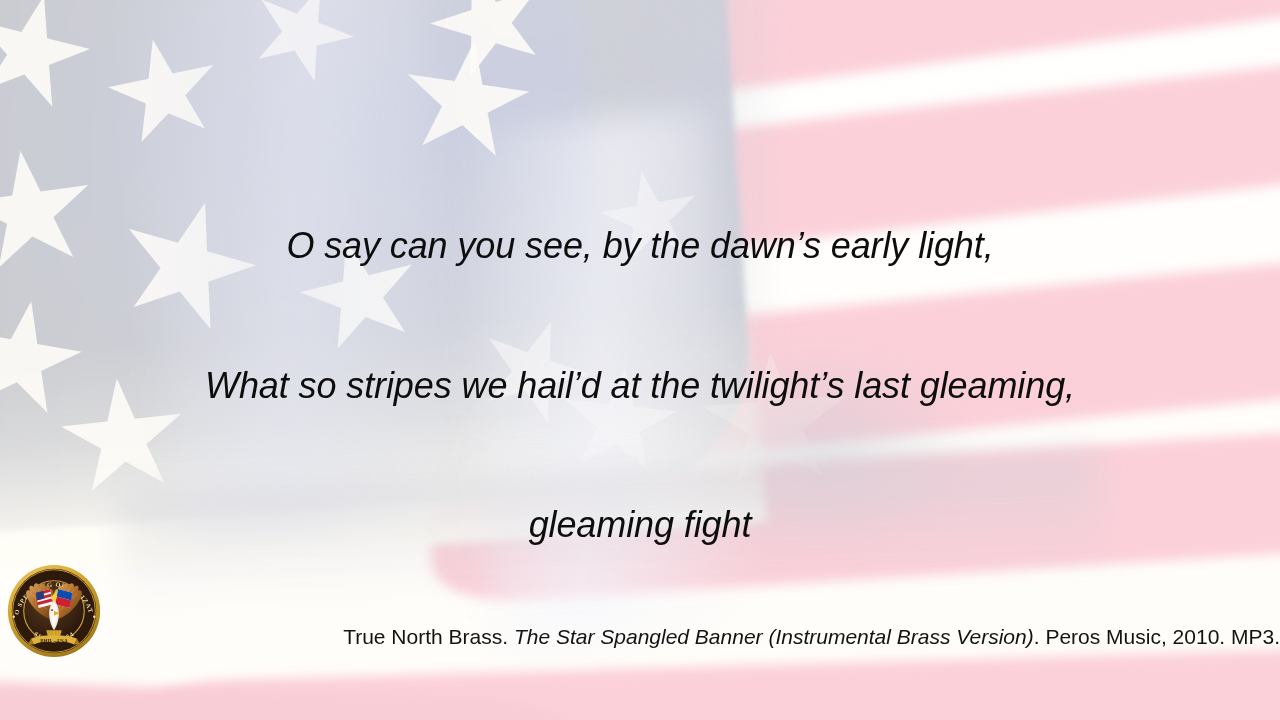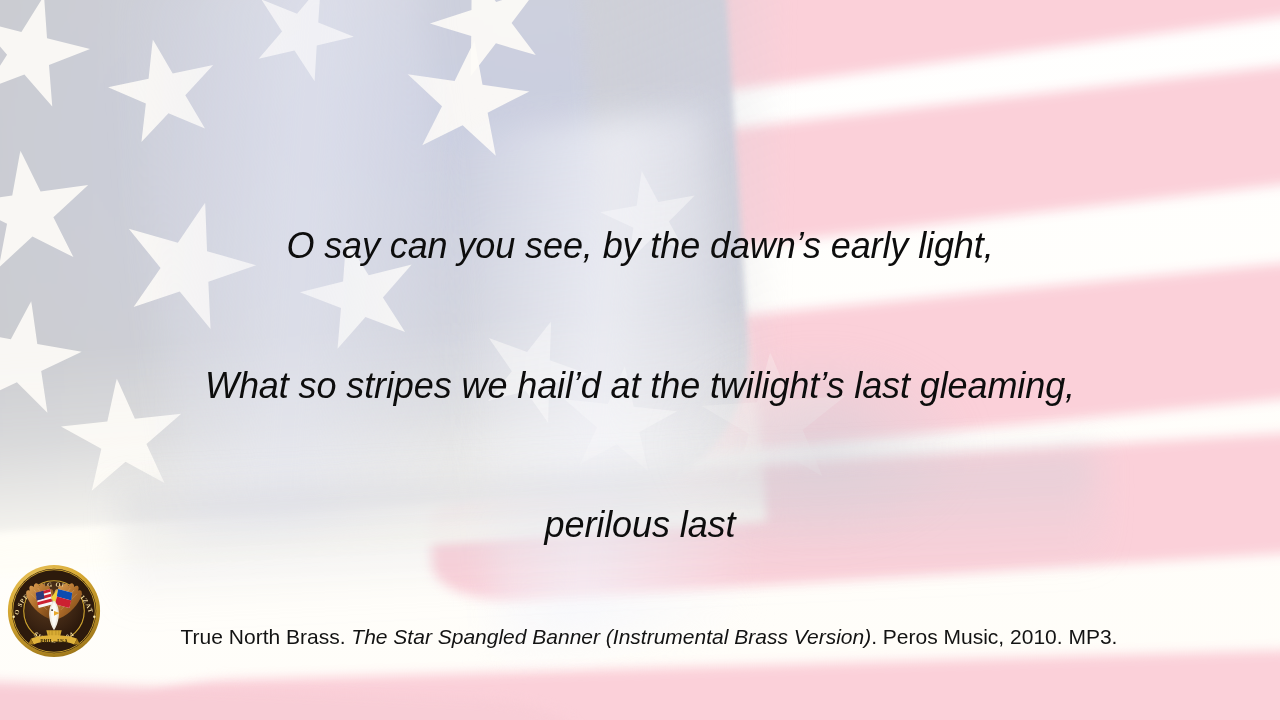--- a/index.html
+++ b/index.html
@@ -140,21 +140,21 @@
     letter-spacing: -0.1px;
     white-space: pre;
   }
   .lyrics .line { display: block; }
 
   
   .citation {
     position: absolute;
     left: 0; right: 0;
     top: 625px;
-    text-align: center;
+    text-align: right;
     font-size: 21px;
     color: #131313;
     padding-left: 18px;
   }
   .citation .it { font-style: italic; }
 
   
   .logo {
     position: absolute;
     left: 6px;
@@ -205,21 +205,21 @@
   <div class="bg-layer">
     <div class="fold f1"></div>
     <div class="fold f2"></div>
     <div class="fold f3"></div>
     <div class="fold f4"></div>
   </div>
 
   <div class="lyrics">
     <span class="line">O say can you see, by the dawn’s early light,</span>
     <span class="line">What so stripes we hail’d at the twilight’s last gleaming,</span>
-    <span class="line">perilous last</span>
+    <span class="line">gleaming fight</span>
     
     
     
     
     
     
   </div>
 
   <div class="citation"><span>True North Brass. </span><span class="it">The Star Spangled Banner (Instrumental Brass Version)</span><span>. Peros Music, 2010. MP3.</span></div>
 

